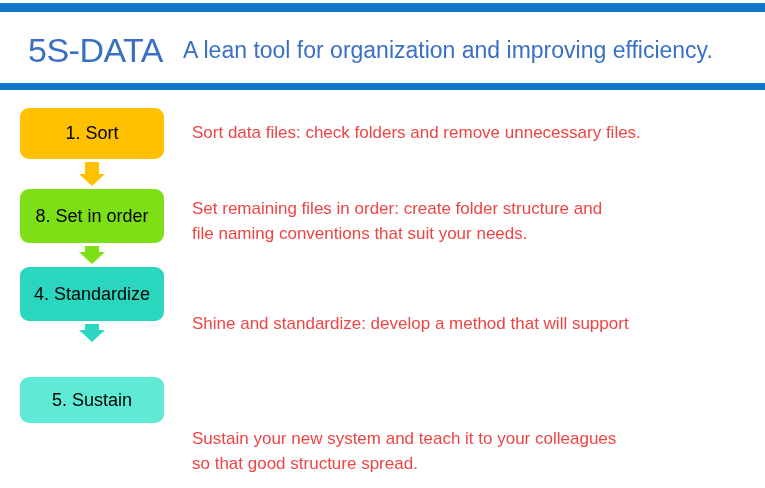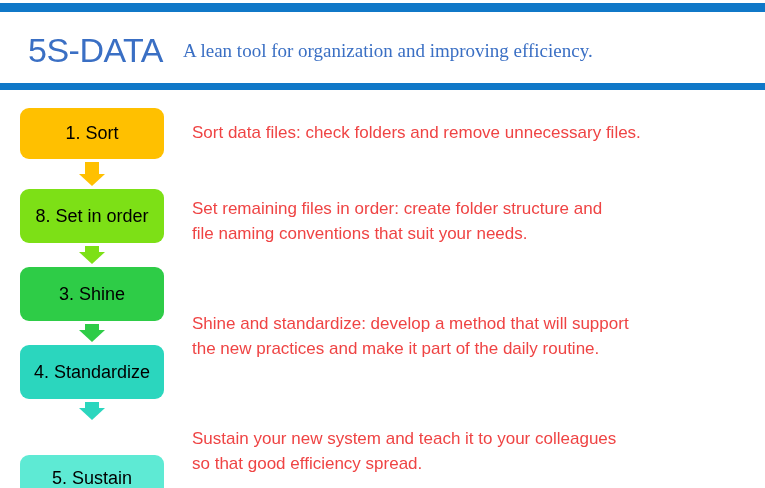--- a/index.html
+++ b/index.html
@@ -44,26 +44,25 @@
     box-sizing: border-box;
   }
   #brand-title {
     font-size: 34px;
     color: #3A6FC4;
     letter-spacing: -0.5px;
     white-space: nowrap;
     font-weight: 400;
   }
   #brand-subtitle {
-    font-size: 19px;
+    font-size: 23px;
     color: #3A6FC4;
     white-space: nowrap;
     margin-left: 20px;
     font-weight: 400;
-    font-family: Liberation Serif, serif;
   }
 
   
   #flow-column {
     position: absolute;
     left: 20px;
     top: 108px;
     width: 144px;
   }
   .flow-step {
@@ -150,31 +149,20 @@
         <span>8. Set in order</span>
       </div>
       <div class="step-arrow" style="height: 24px;">
         <div class="arrow-glyph">
           <div class="arrow-shaft" style="background: rgb(125, 224, 22); height: 6px;"></div>
           <div class="arrow-head" style="border-top: 12px solid rgb(125, 224, 22);"></div>
         </div>
       </div>
     </div>
     <div class="flow-step">
-      <div class="step-box" style="background: rgb(46, 204, 71); height: 54px;">
-        <span>3. Shine</span>
-      </div>
-      <div class="step-arrow" style="height: 24px;">
-        <div class="arrow-glyph">
-          <div class="arrow-shaft" style="background: rgb(46, 204, 71); height: 6px;"></div>
-          <div class="arrow-head" style="border-top: 12px solid rgb(46, 204, 71);"></div>
-        </div>
-      </div>
-    </div>
-    <div class="flow-step">
       <div class="step-box" style="background: rgb(43, 214, 190); height: 54px;">
         <span>4. Standardize</span>
       </div>
       <div class="step-arrow" style="height: 24px;">
         <div class="arrow-glyph">
           <div class="arrow-shaft" style="background: rgb(43, 214, 190); height: 6px;"></div>
           <div class="arrow-head" style="border-top: 12px solid rgb(43, 214, 190);"></div>
         </div>
       </div>
     </div>
@@ -188,19 +176,18 @@
 <div id="descriptions">
     <div class="desc-block" style="top: 12px;">
       <span class="desc-line">Sort data files: check folders and remove unnecessary files.</span>
     </div>
     <div class="desc-block" style="top: 88px;">
       <span class="desc-line">Set remaining files in order: create folder structure and</span>
       <span class="desc-line">file naming conventions that suit your needs.</span>
     </div>
     <div class="desc-block" style="top: 203px;">
       <span class="desc-line">Shine and standardize: develop a method that will support</span>
-      <span class="desc-line">the new practices and make it part of the daily routine.</span>
     </div>
     <div class="desc-block" style="top: 318px;">
       <span class="desc-line">Sustain your new system and teach it to your colleagues</span>
-      <span class="desc-line">so that good efficiency spread.</span>
+      <span class="desc-line">so that good structure spread.</span>
     </div>
   </div>
 
 </body></html>

